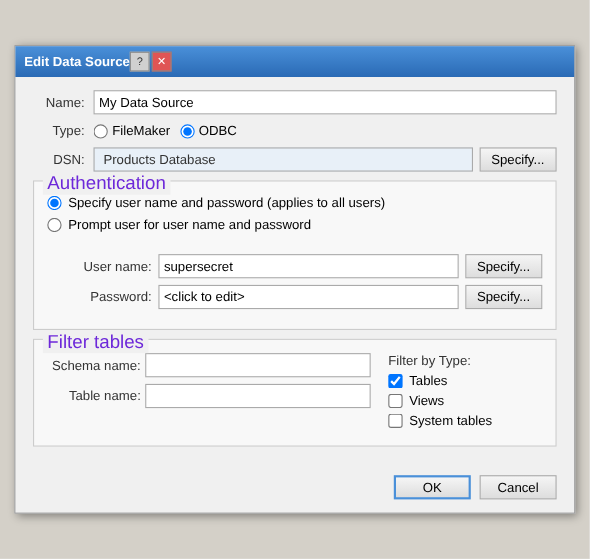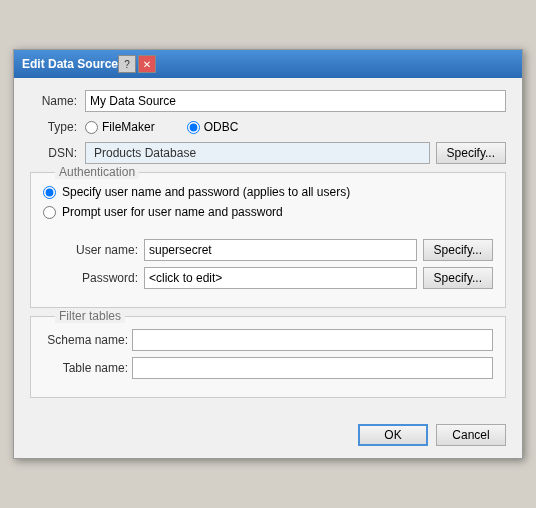--- a/index.html
+++ b/index.html
@@ -73,21 +73,21 @@
       height: 22px;
       border: 1px solid #aaa;
       background: white;
       padding: 2px 4px;
       font-size: 12px;
       font-family: inherit;
     }
     .radio-group {
       display: flex;
       align-items: center;
-      gap: 32px;
+      gap: 9px;
     }
     .radio-item {
       display: flex;
       align-items: center;
       gap: 4px;
       cursor: pointer;
     }
     .dsn-row {
       display: flex;
       align-items: center;
@@ -111,25 +111,25 @@
     .section-box {
       border: 1px solid #ccc;
       background: #f8f8f8;
       margin: 8px 0;
       padding: 8px 12px 12px 12px;
       position: relative;
     }
     .section-title {
       position: absolute;
       top: -8px;
-      left: 24px;
+      left: 8px;
       background: #f0f0f0;
       padding: 0 4px;
-      font-size: 12px;
-      color: #737373;
+      font-size: 17px;
+      color: #6d28d9;
     }
     .auth-options {
       margin-top: 4px;
     }
     .auth-option {
       display: flex;
       align-items: center;
       gap: 6px;
       margin-bottom: 6px;
       cursor: pointer;
@@ -307,20 +307,35 @@
           <div class="filter-field-row">
             <span class="filter-field-label">Schema name:</span>
             <input class="filter-field-input" type="text" style="">
           </div>
           <div class="filter-field-row">
             <span class="filter-field-label">Table name:</span>
             <input class="filter-field-input" type="text" style="">
           </div>
         </div>
 
+        <div class="filter-right">
+          <div class="filter-by-type-title">Filter by Type:</div>
+          <label class="checkbox-item">
+            <input type="checkbox" checked="" style="">
+            <span>Tables</span>
+          </label>
+          <label class="checkbox-item">
+            <input type="checkbox" style="">
+            <span>Views</span>
+          </label>
+          <label class="checkbox-item">
+            <input type="checkbox" style="">
+            <span>System tables</span>
+          </label>
+        </div>
       </div>
     </div>
 
   </div>
 
   <div class="dialog-footer">
     <button class="btn btn-ok">OK</button>
     <button class="btn">Cancel</button>
   </div>
 </div>

